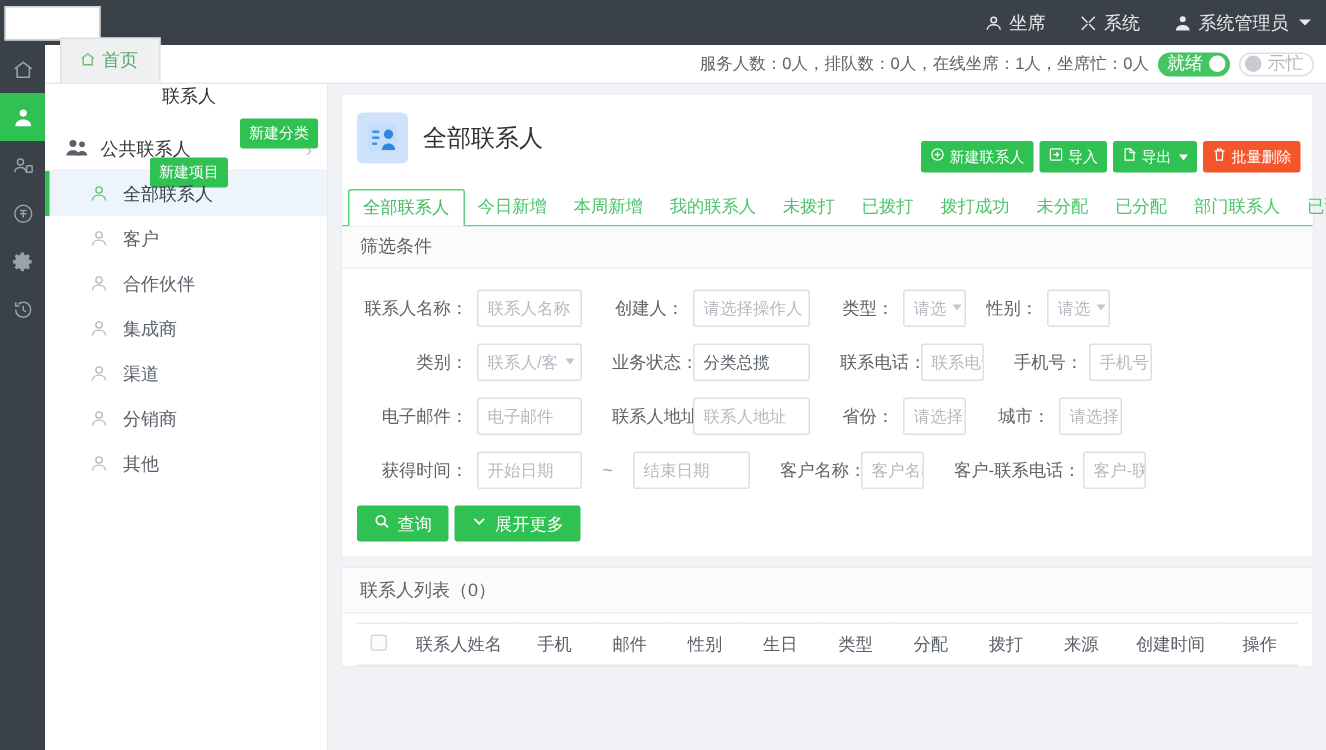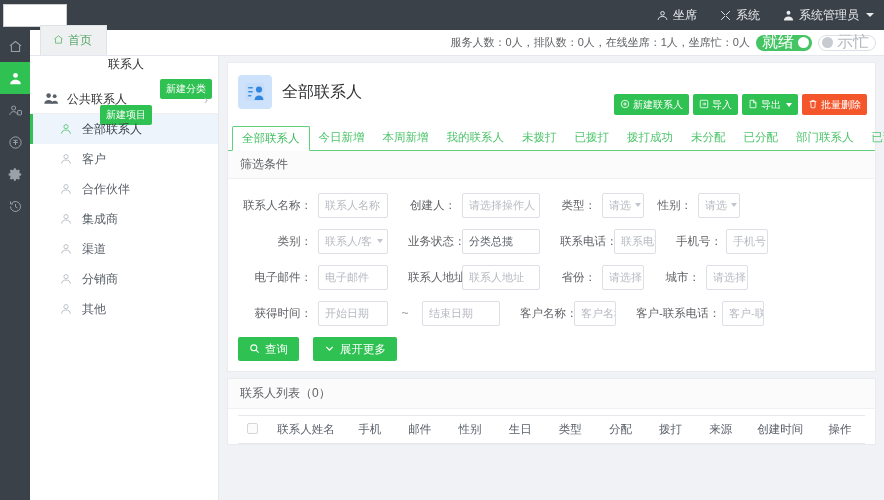--- a/index.html
+++ b/index.html
@@ -63,21 +63,21 @@
     color: #5aa86a; font-size: 12px;
   }
   .crumb-status {
     margin-left: auto; display: flex; align-items: center; gap: 6px;
     padding-right: 8px; height: 25px;
     color: #606266; font-size: 11px; white-space: nowrap;
   }
   .pill {
     display: inline-flex; align-items: center; gap: 4px;
     height: 16px; padding: 0 3px 0 6px; border-radius: 9px;
-    font-size: 16px; color: #fff; background: #45c463;
+    font-size: 12px; color: #fff; background: #45c463;
   }
   .pill .knob { width: 11px; height: 11px; border-radius: 50%; background: #fff; }
   .pill.off {
     background: #fff; color: #b5b9bf; border: 1px solid #dcdfe6;
     padding: 0 6px 0 3px;
   }
   .pill.off .knob { background: #c8ccd2; }
 
   
   .leftpanel {
@@ -188,21 +188,21 @@
     display: flex; align-items: center; gap: 4px; background: #fff;
     overflow: hidden; white-space: nowrap;
   }
   .sel .ar {
     margin-left: auto; width: 0; height: 0;
     border-left: 3.5px solid transparent; border-right: 3.5px solid transparent;
     border-top: 4px solid #c0c4cc;
   }
   .tilde { width: 34px; text-align: center; color: #9aa0a8; font-size: 12px; }
   .filter-actions {
-    display: flex; gap: 14px; padding: 2px 10px 10px 10px; align-items: center;
+    display: flex; gap: 4px; padding: 2px 10px 10px 10px; align-items: center;
   }
   .btn-md {
     display: inline-flex; align-items: center; gap: 5px;
     height: 24px; padding: 0 11px; border: none; border-radius: 2px;
     font-size: 11.5px; color: #fff; background: #2fc152; cursor: pointer;
   }
 
   
   .table-card { margin-top: 6px; }
   .tbl-head {

